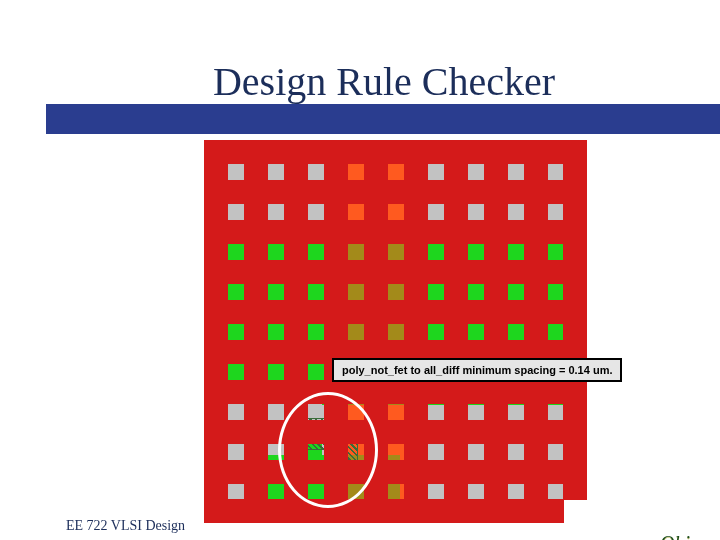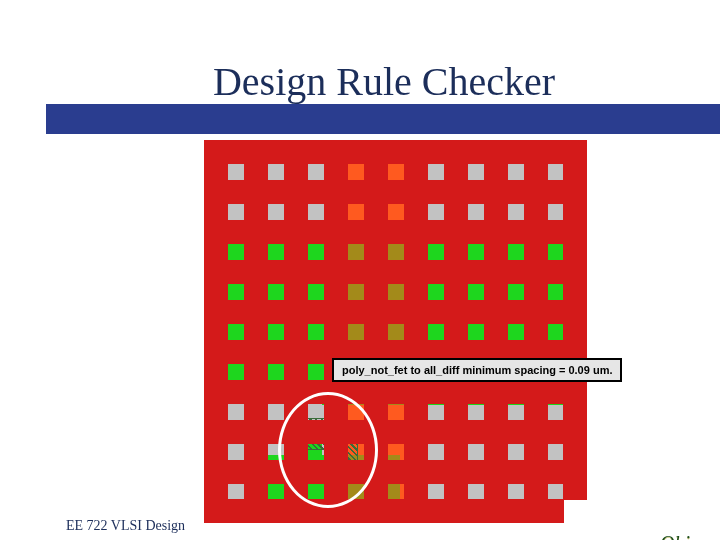--- a/index.html
+++ b/index.html
@@ -81,21 +81,21 @@
     <div class="gridline-h" style="top:40px"></div>
     <div class="gridline-h" style="top:80px"></div>
     <div class="gridline-h" style="top:120px"></div>
     <div class="gridline-h" style="top:160px"></div>
     <div class="gridline-h" style="top:200px"></div>
     <div class="gridline-h" style="top:240px"></div>
     <div class="gridline-h" style="top:280px"></div>
     <div class="gridline-h" style="top:320px"></div>
     <div class="gridline-h" style="top:359px"></div>
 
-    <div class="err-box" style="left:128px;top:218px">poly_not_fet to all_diff minimum spacing = 0.09 um.</div>
+    <div class="err-box" style="left:128px;top:218px">poly_not_fet to all_diff minimum spacing = 0.14 um.</div>
 
     <div class="highlight" style="left:74px;top:252px;width:100px;height:116px"></div>
   </div>
 
   <div class="footer">EE 722 VLSI Design</div>
 
   <div class="logo">
     <div class="l1">Ohio</div>
     <div class="l2">University</div>
     <div class="bar"></div>

